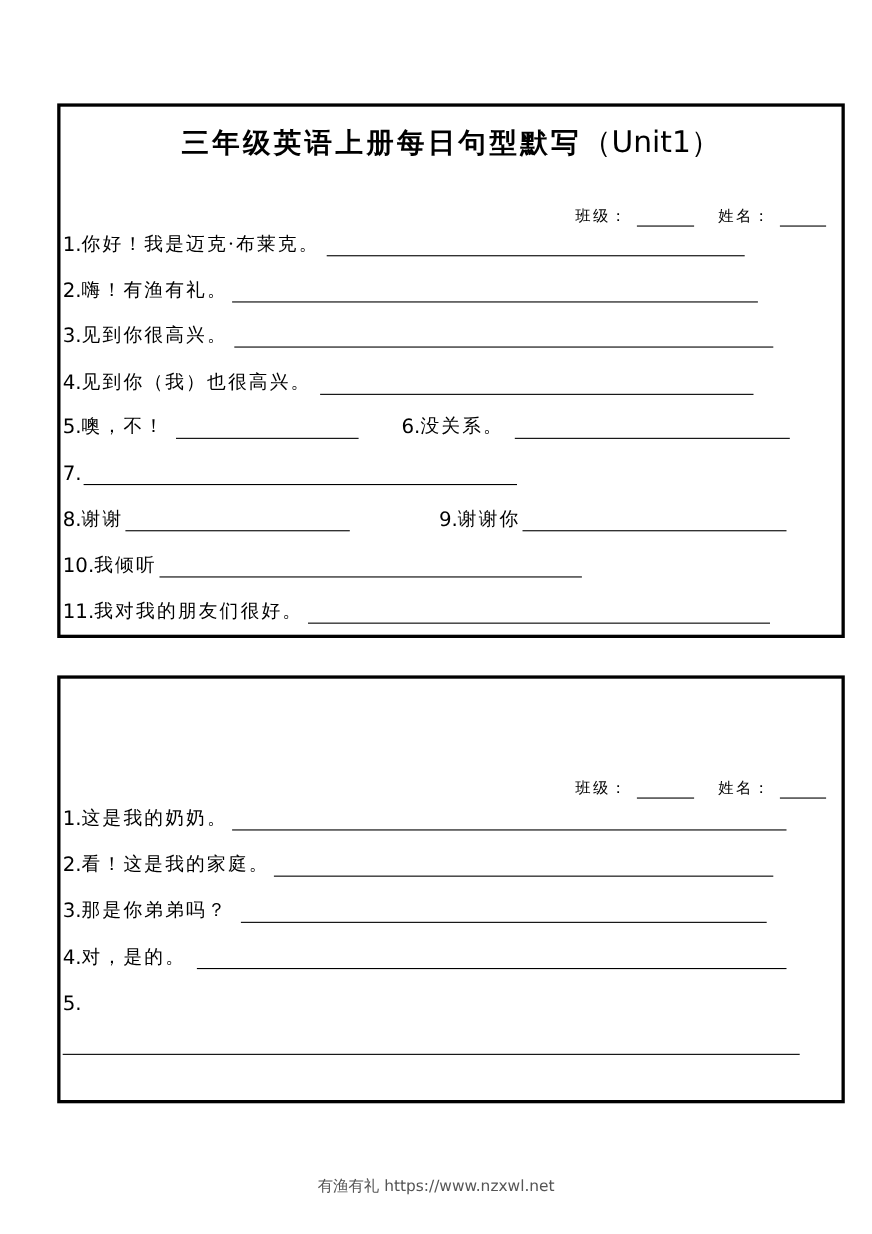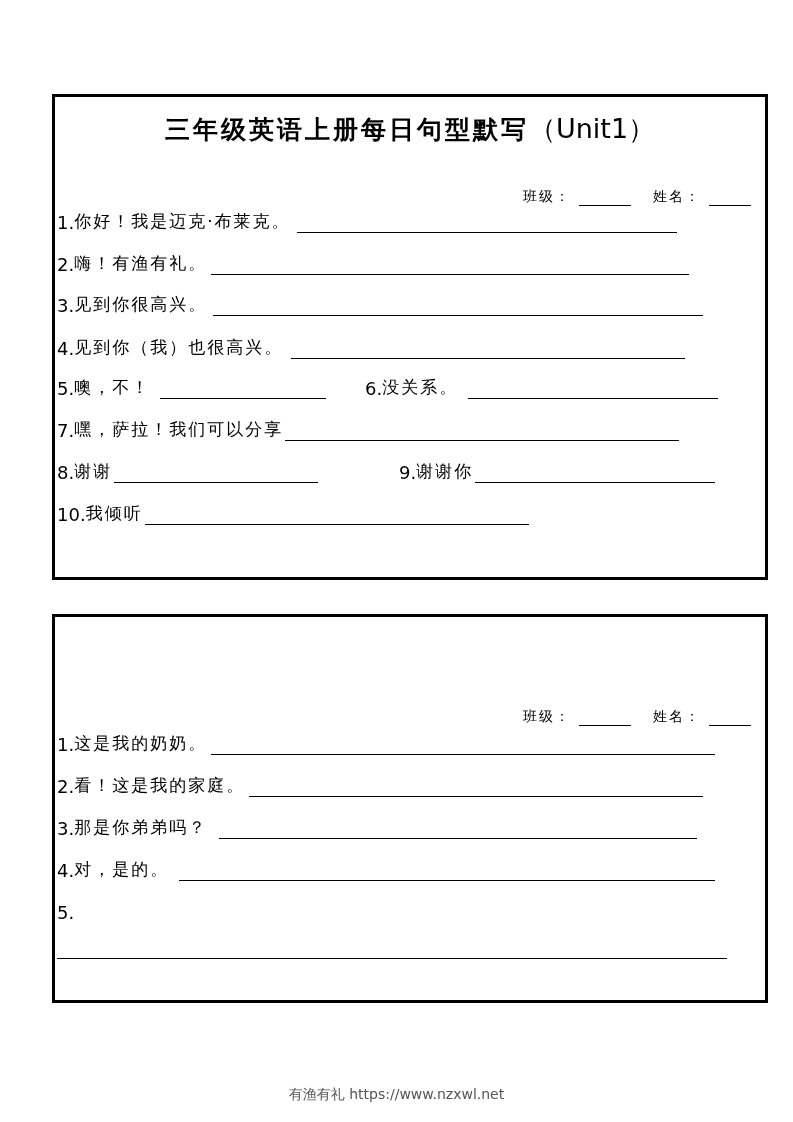--- a/index.html
+++ b/index.html
@@ -95,21 +95,20 @@
 
     .footer {
       position: absolute;
       top: 1070px;
       left: 0;
       right: 0;
       text-align: center;
       font-family: "DejaVu Sans", sans-serif;
       font-size: 14px;
       color: #555;
-      margin-top: 16px;
     }
   </style>
 </head>
 <body>
 
 <div class="box" id="box1">
   <div class="title">
     <span>三年级英语上册每日句型默写</span><span class="unit">（Unit1）</span>
   </div>
 
@@ -152,21 +151,20 @@
     </div>
     <div class="seg">
       <span class="num">6.</span>
       <span class="txt">没关系。</span>
       <span class="line" style="width:250px;margin-left:10px;"></span>
     </div>
   </div>
 
   <div class="row" style="top:318px;">
     <span class="num">7.</span>
-    <span class="txt">嘿，萨拉！我们可以分享</span>
     <span class="line" style="width:394px;margin-left:2px;"></span>
   </div>
 
   <div class="row" style="top:360px;">
     <div class="seg" style="width:342px;">
       <span class="num">8.</span>
       <span class="txt">谢谢</span>
       <span class="line" style="width:204px;margin-left:2px;"></span>
     </div>
     <div class="seg">
@@ -175,20 +173,25 @@
       <span class="line" style="width:240px;margin-left:2px;"></span>
     </div>
   </div>
 
   <div class="row" style="top:402px;">
     <span class="num">10.</span>
     <span class="txt">我倾听</span>
     <span class="line" style="width:384px;margin-left:2px;"></span>
   </div>
 
+  <div class="row" style="top:444px;">
+    <span class="num">11.</span>
+    <span class="txt">我对我的朋友们很好。</span>
+    <span class="line" style="width:420px;margin-left:4px;"></span>
+  </div>
 </div>
 
 <div class="box" id="box2">
 
   <div class="meta">
     <span class="lbl">班级：</span>
     <span class="blank cls"></span>
     <span class="lbl">姓名：</span>
     <span class="blank nm"></span>
   </div>

